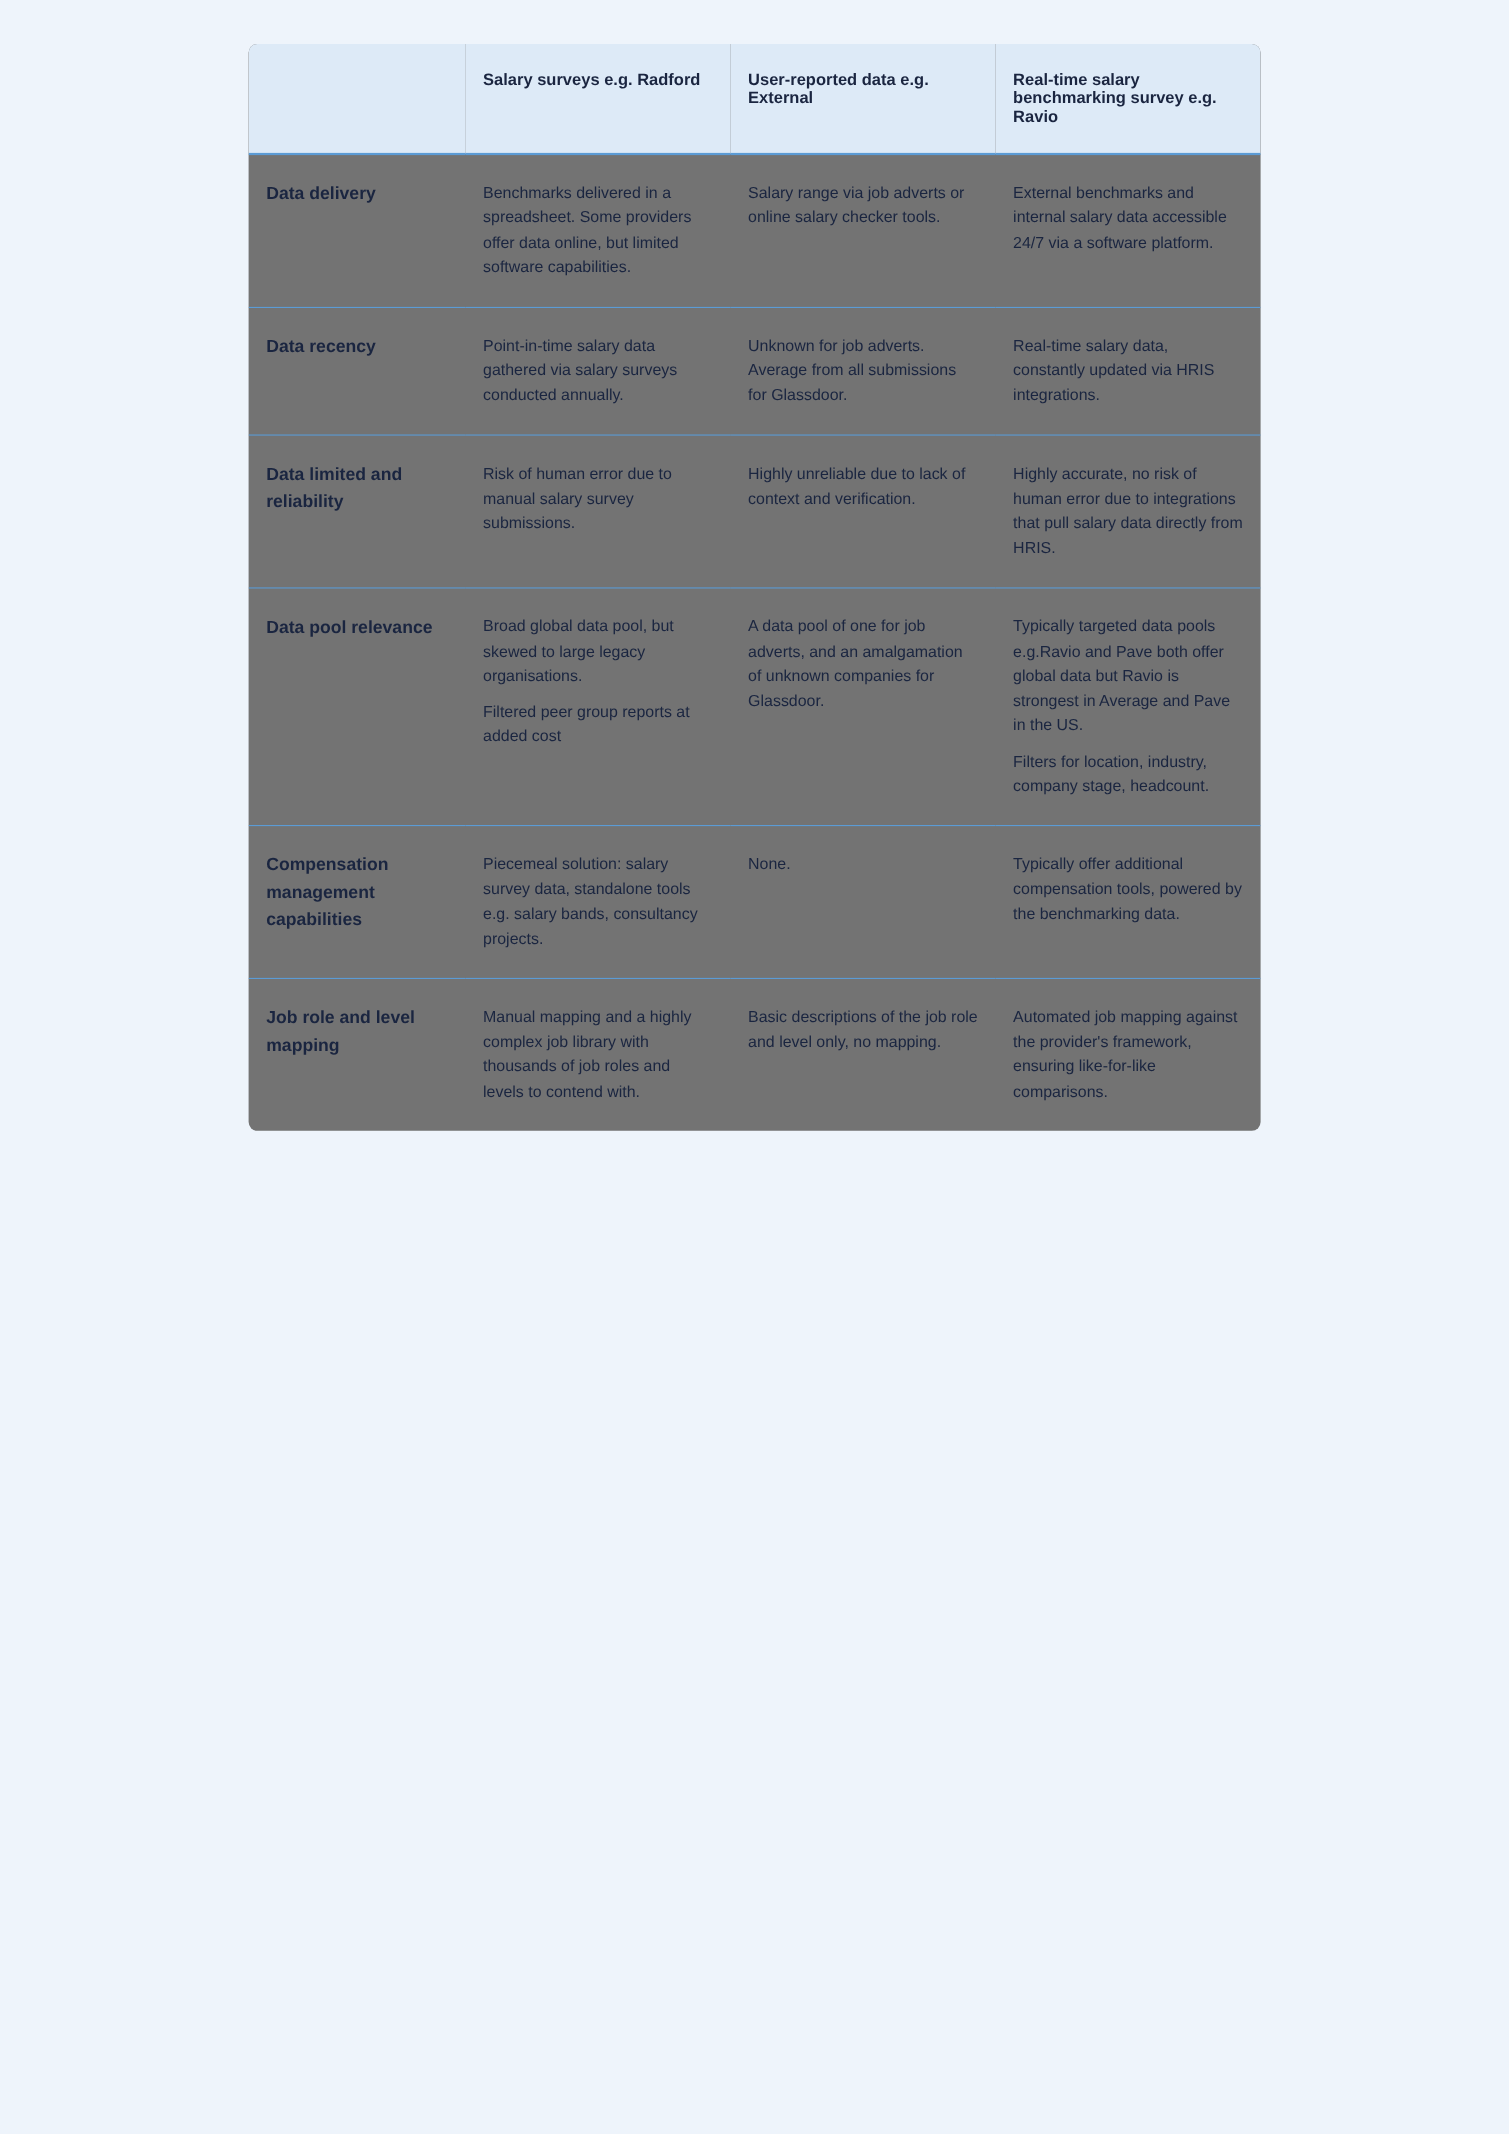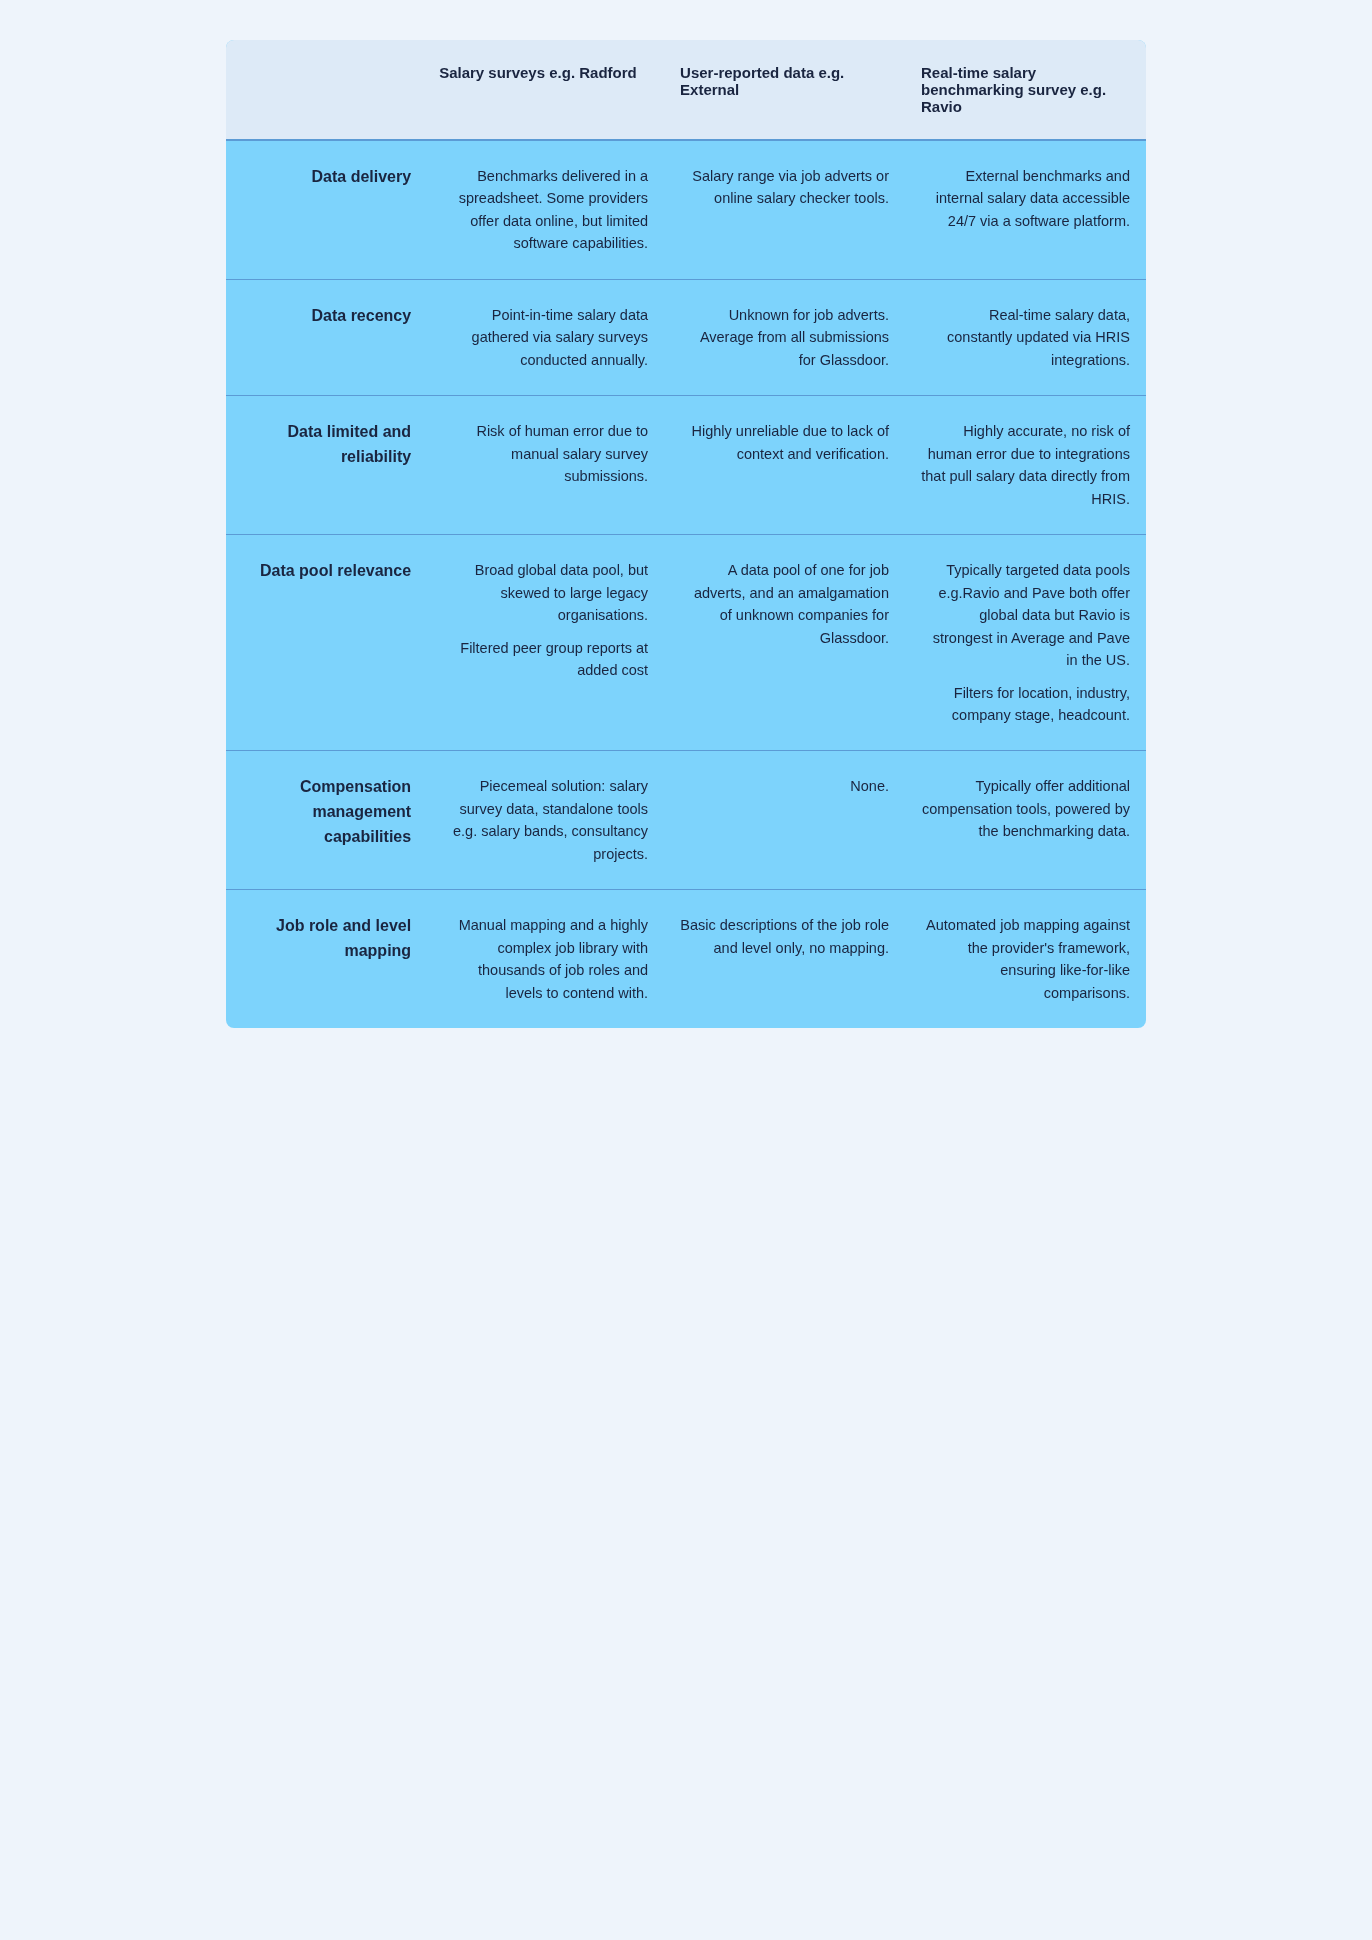--- a/index.html
+++ b/index.html
@@ -12,21 +12,21 @@
       background-color: #eef4fb;
       font-family: -apple-system, BlinkMacSystemFont, 'Segoe UI', Arial, sans-serif;
       display: flex;
       justify-content: center;
       align-items: flex-start;
       min-height: 1940px;
       padding: 40px 20px;
     }
 
     .table-container {
-      background-color: #7dd3fc;
+      background-color: #737373;
       border-radius: 8px;
       overflow: hidden;
       width: 920px;
       max-width: 100%;
     }
 
     table {
       width: 100%;
       border-collapse: collapse;
       table-layout: fixed;
@@ -70,21 +70,20 @@
     tbody tr:last-child {
       border-bottom: none;
     }
 
     tbody td {
       padding: 24px 16px;
       vertical-align: top;
       font-size: 14.5px;
       color: #1a2540;
       line-height: 1.55;
-      text-align: right;
     }
 
     tbody td.row-header {
       font-weight: 700;
       font-size: 16px;
       color: #1a2540;
       padding-right: 12px;
     }
 
     tbody td.data-cell {

